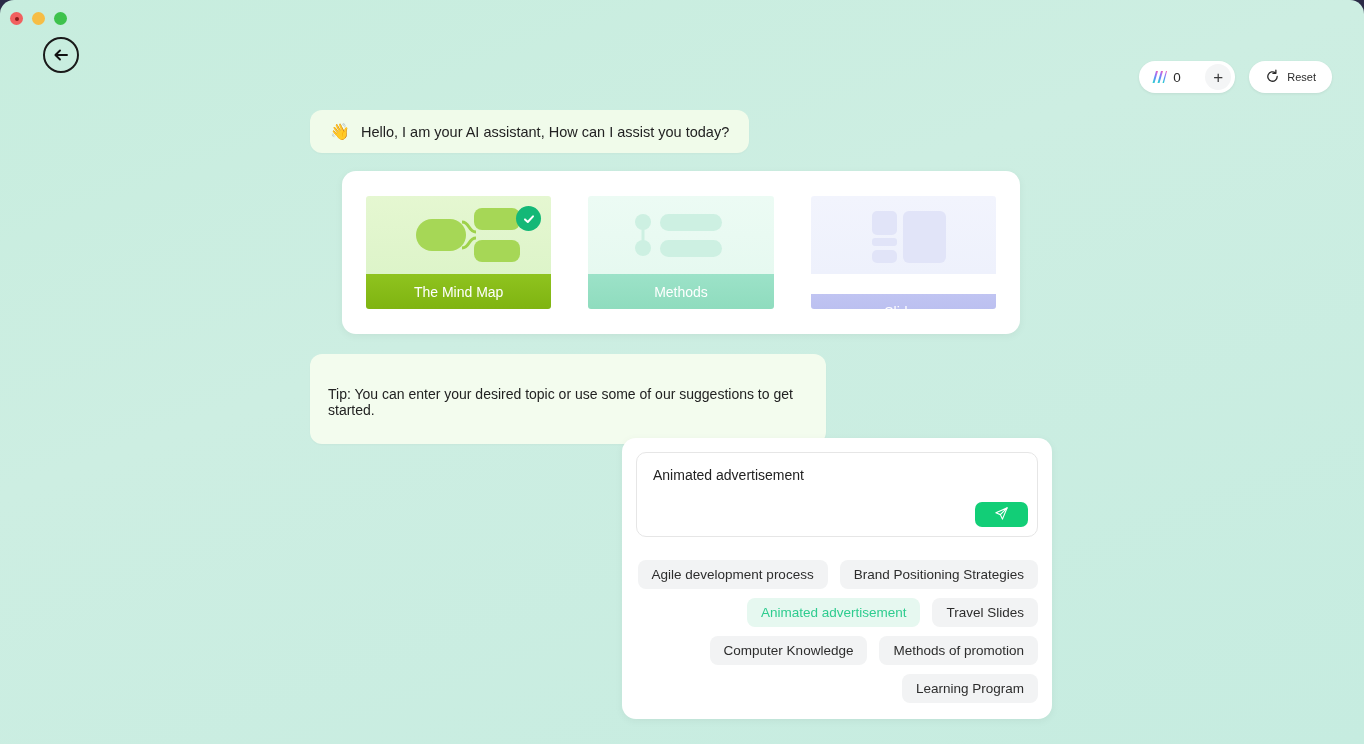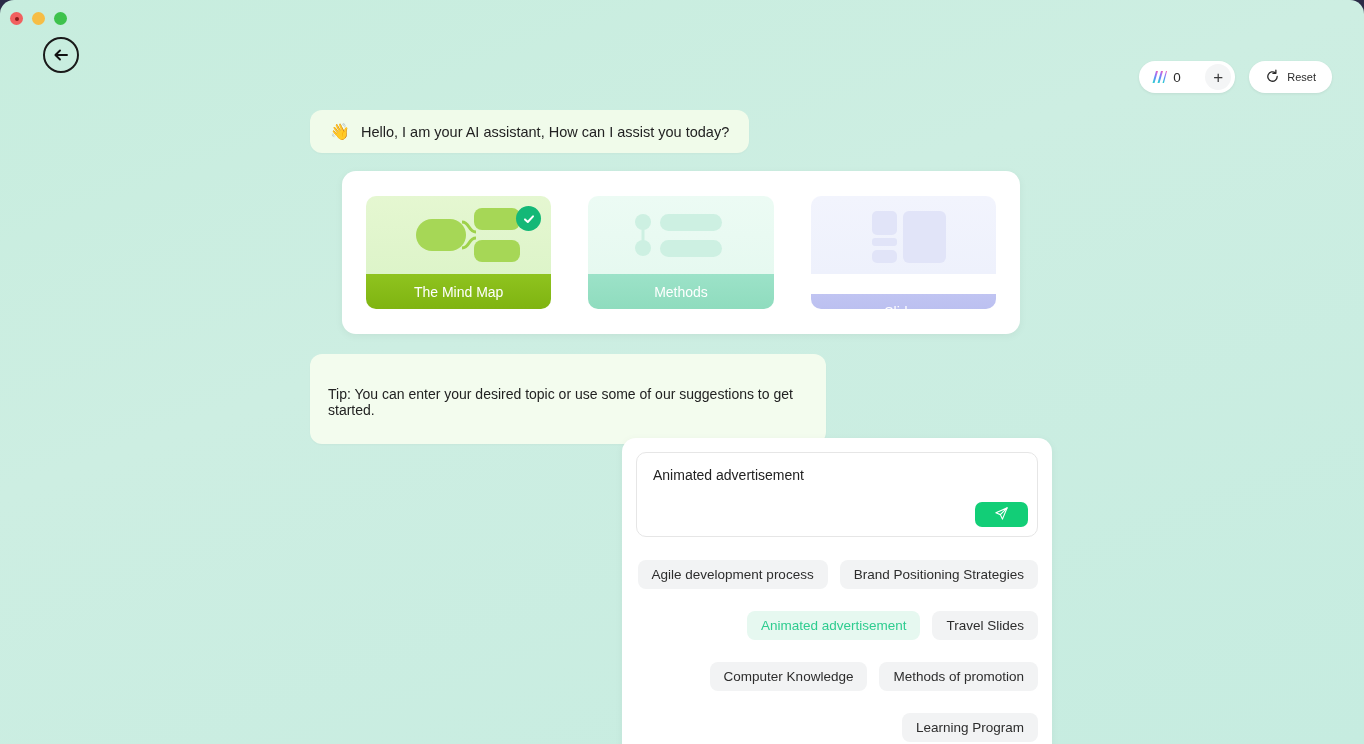--- a/index.html
+++ b/index.html
@@ -150,21 +150,21 @@
     padding: 25px 24px;
     display: flex;
     gap: 37px;
     box-shadow: 0 2px 8px rgba(0,0,0,.05);
   }
 
   .mode-card {
     position: relative;
     width: 195px;
     height: 113px;
-    border-radius: 10px;
+    border-radius: 3px;
     overflow: hidden;
     cursor: pointer;
   }
   .mode-art {
     position: relative;
     height: 78px;
     display: flex;
     align-items: center;
     justify-content: center;
   }
@@ -241,21 +241,21 @@
     display: flex;
     align-items: center;
     justify-content: center;
     cursor: pointer;
   }
 
   .chips {
     display: flex;
     flex-wrap: wrap;
     justify-content: flex-end;
-    gap: 22px 12px;
+    gap: 9px 12px;
     padding-top: 23px;
   }
   .chip {
     background: #f2f3f4;
     border-radius: 8px;
     padding: 7px 14px;
     font-size: 13.5px;
     color: #2d2d2d;
     cursor: pointer;
     white-space: nowrap;

